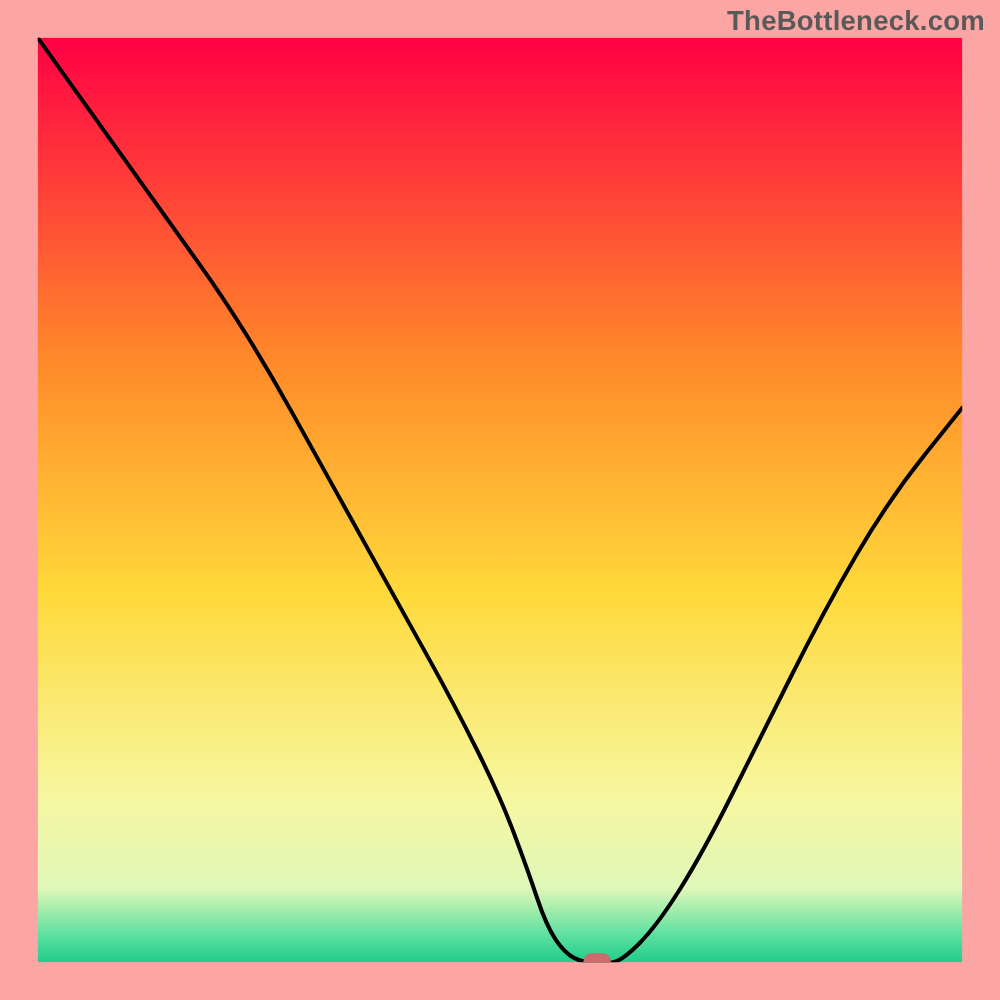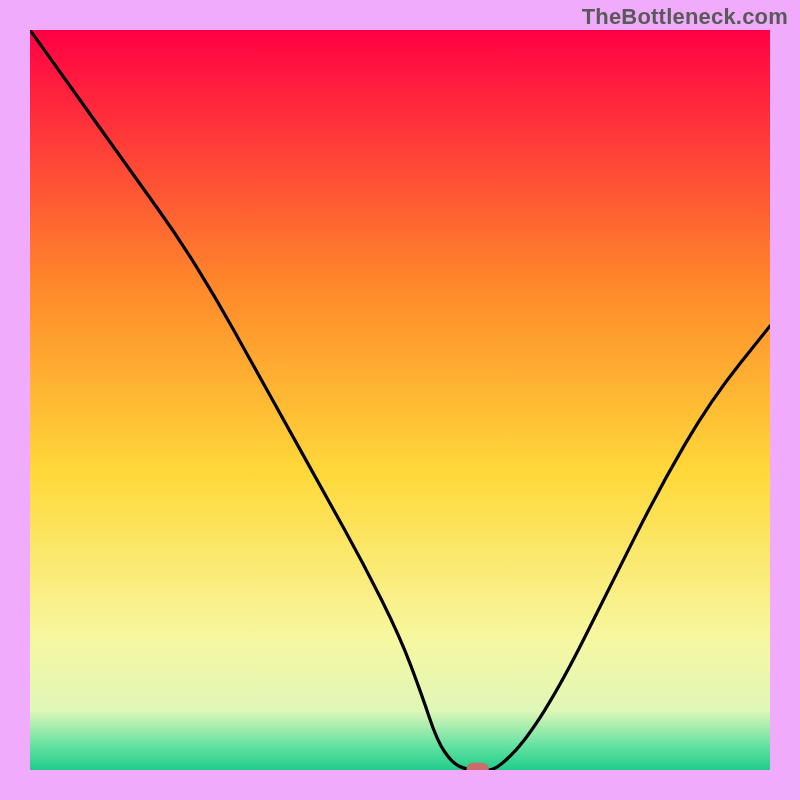--- a/index.html
+++ b/index.html
@@ -8,21 +8,21 @@
     width: 800px;
     height: 800px;
     background: #000;
     overflow: hidden;
     font-family: Arial, Helvetica, sans-serif;
   }
   .frame {
     position: relative;
     width: 800px;
     height: 800px;
-    background: #f0abfc;
+    background: #fca5a5;
   }
   .watermark {
     position: absolute;
     top: 4px;
     right: 12px;
     color: #595959;
     font-size: 22px;
     font-weight: 600;
     font-family: Arial, Helvetica, sans-serif;
     letter-spacing: 0.2px;

